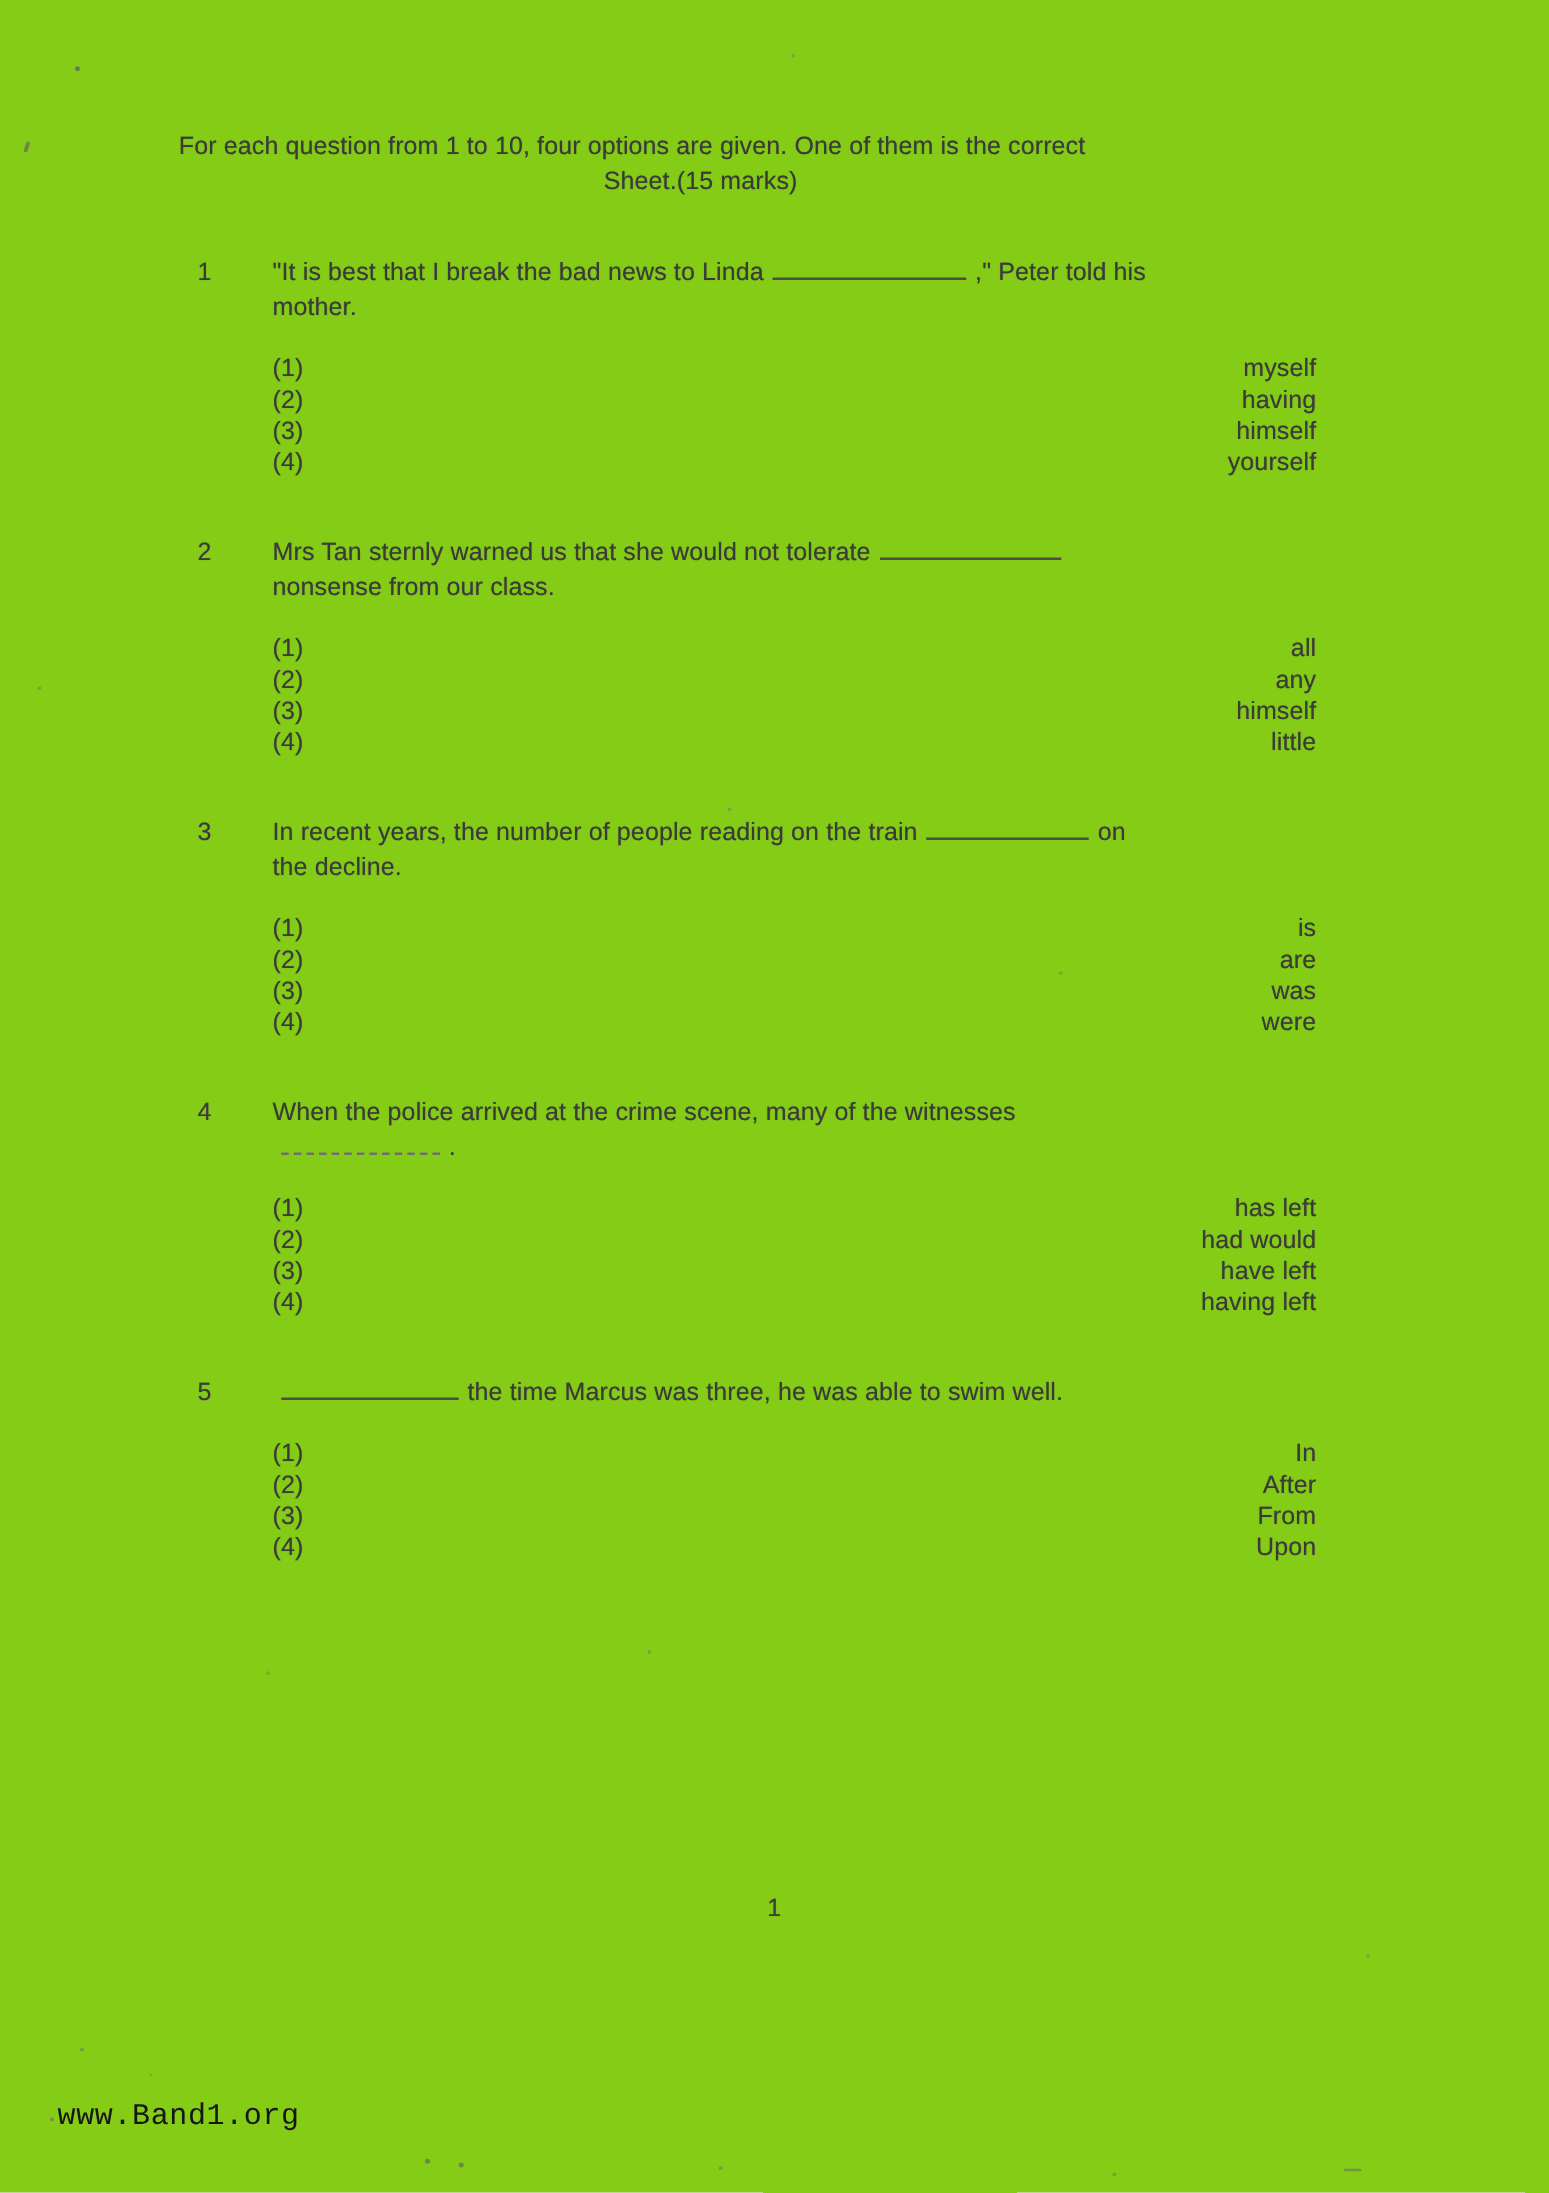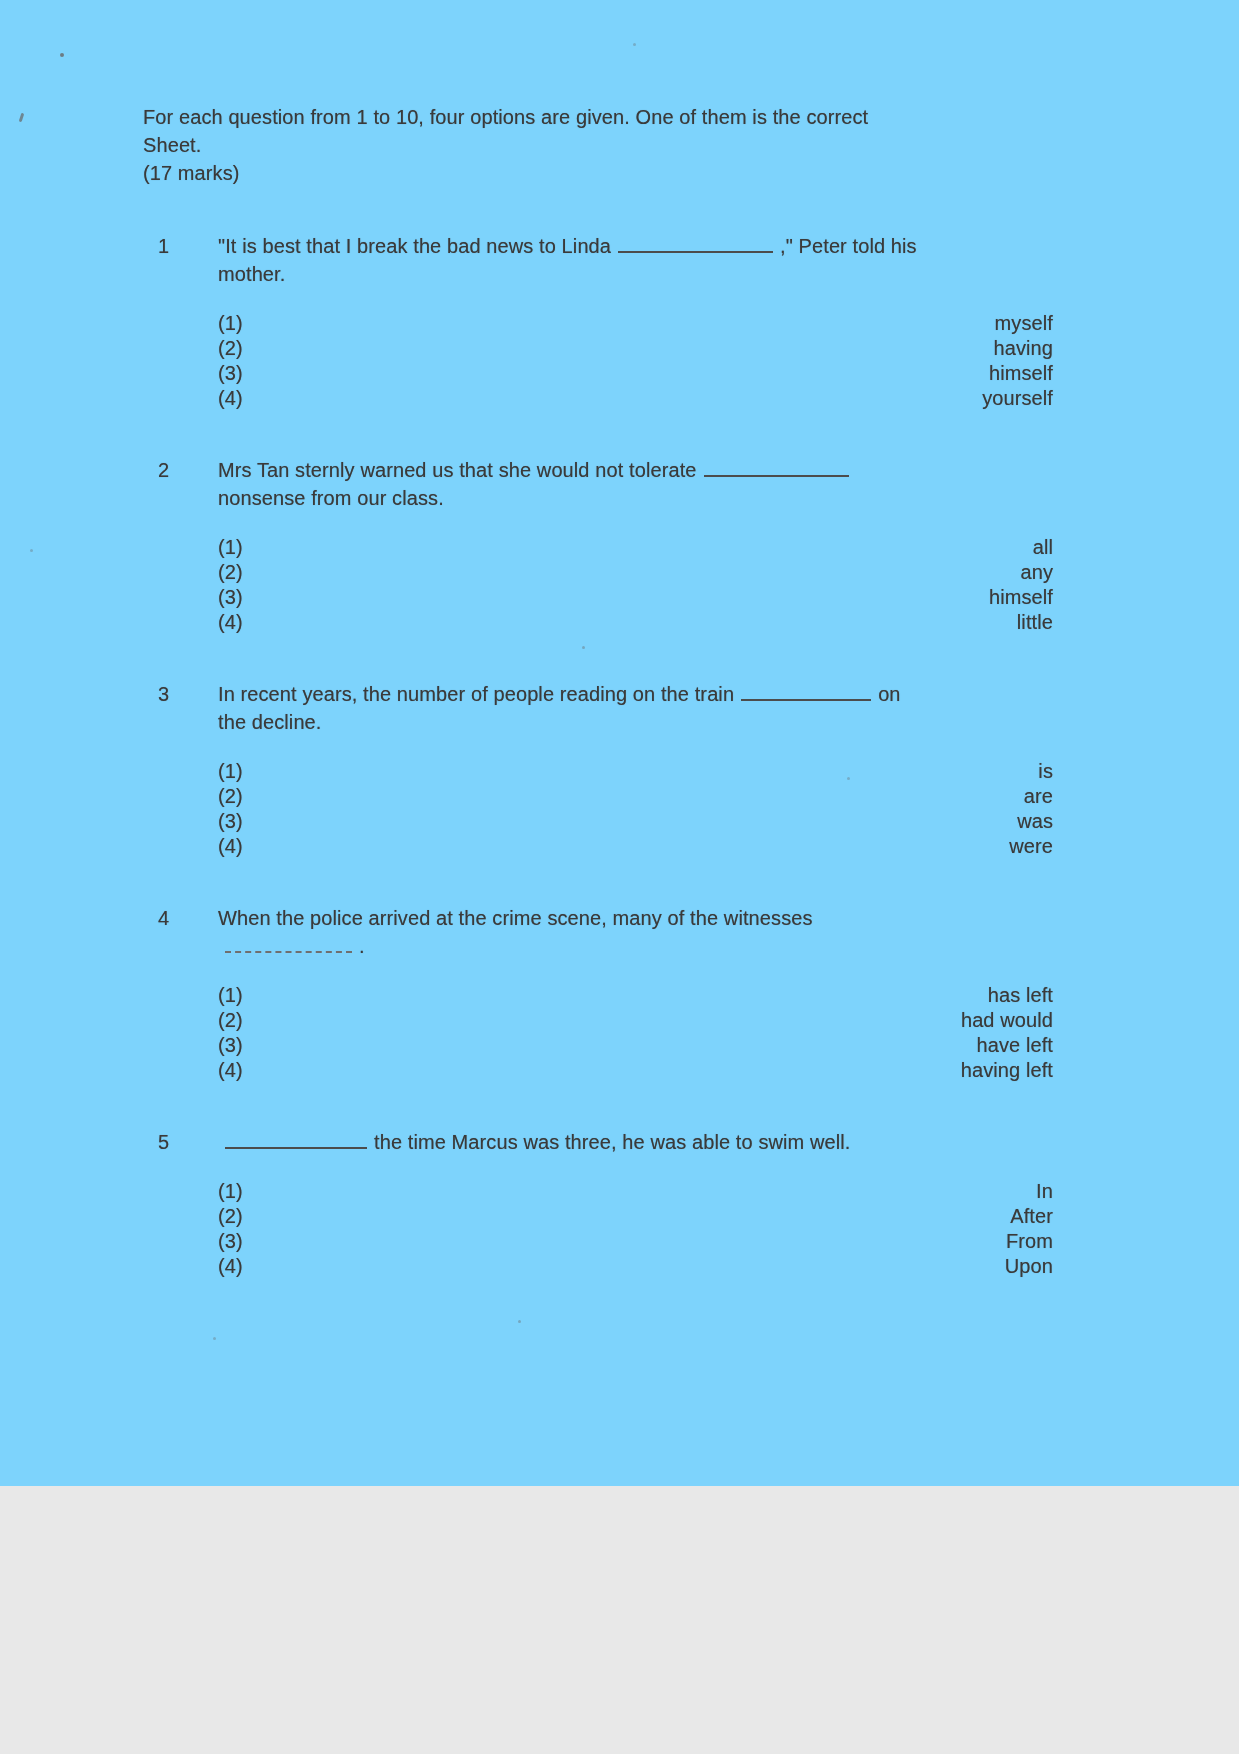--- a/index.html
+++ b/index.html
@@ -1,35 +1,35 @@
 <!DOCTYPE html>
 <html><head>
 <meta charset="utf-8">
 <style>
   html, body { margin: 0; padding: 0; background: #e8e8e8; }
   .page {
     position: relative;
     width: 1239px;
-    height: 1486px;
+    height: 1754px;
     margin: 0 auto;
-    background: #7dd3fc;
+    background: #84cc16;
     overflow: hidden;
     font-family: "Liberation Sans", sans-serif;
     color: #3a3a3a;
     text-shadow: 0 0 0.7px rgba(58,58,58,0.55);
     letter-spacing: 0.1px;
   }
   .content {
     position: absolute;
     left: 143px;
     top: 103px;
     width: 840px;
   }
   .instructions { font-size: 20px; line-height: 28px; }
-  .instr-line3 { display: flex; justify-content: center; width: 835px; flex-direction: column; }
+  .instr-line3 { display: flex; justify-content: center; width: 835px; }
   .question { display: flex; margin-top: 45px; }
   .qnum {
     flex: 0 0 75px;
     box-sizing: border-box;
     padding-left: 15px;
     font-size: 20px;
     line-height: 28px;
   }
   .qbody { flex: 1 1 auto; }
   .stem { font-size: 20px; line-height: 28px; width: 835px; }
@@ -68,21 +68,21 @@
 <body>
 
 <div class="page">
 
   <div class="content">
 
     <div class="instructions">
       <div class="instr-line">For each question from 1 to 10, four options are given. One of them is the correct</div>
       <div class="instr-line3">
         <span>Sheet.</span>
-        <span>(17 marks)</span>
+        <span>(15 marks)</span>
       </div>
     </div>
 
     <div id="questions">
   <div class="question">
     <div class="qnum">1</div>
     <div class="qbody">
       <div class="stem"><span>"It is best that I break the bad news to Linda</span><span class="blank" style="width: 155px;"></span><span>," Peter told his</span><br><span>mother.</span></div>
       <div class="options">
   <div class="option">

